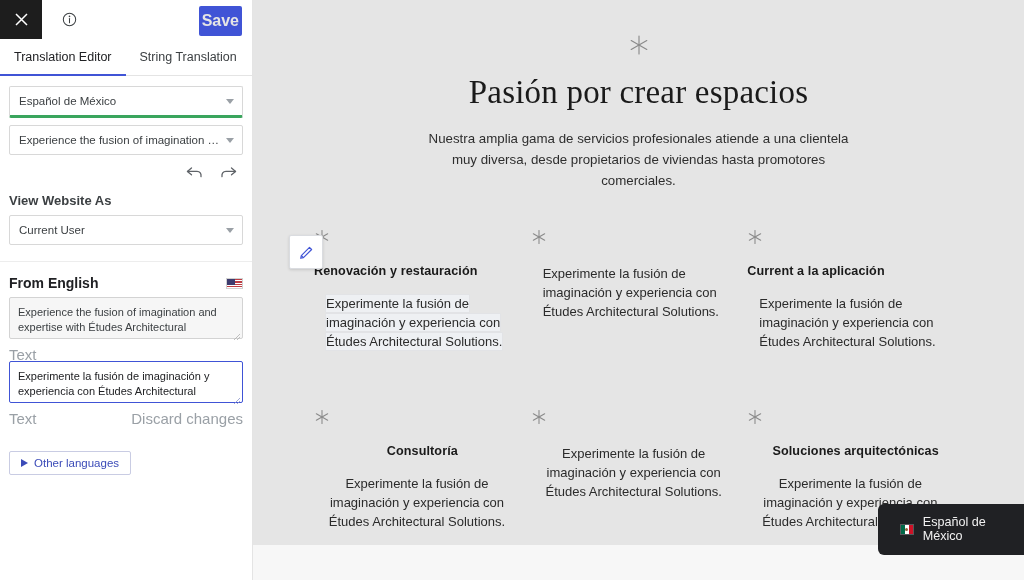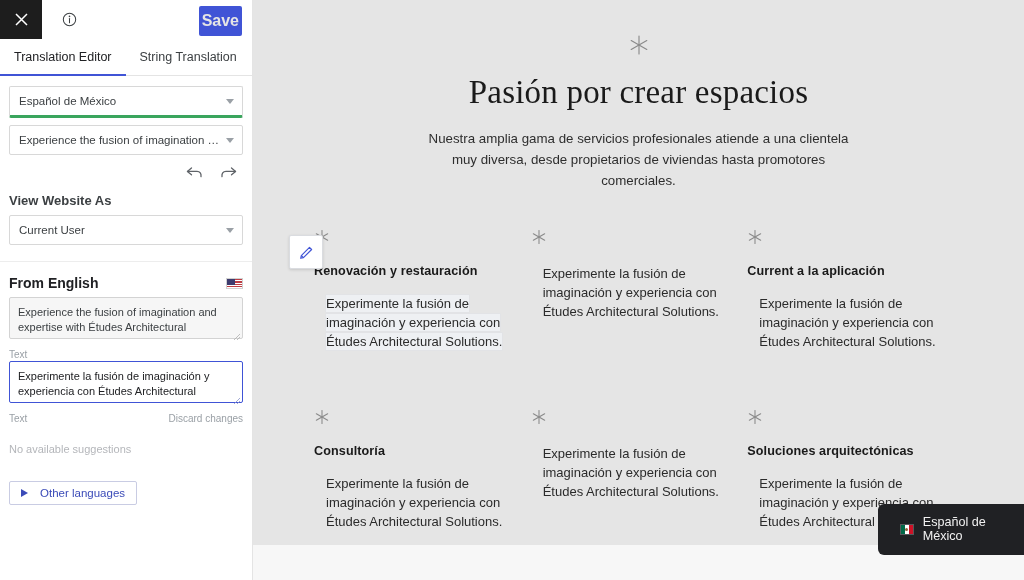--- a/index.html
+++ b/index.html
@@ -207,38 +207,38 @@
   .ta-grip {
     position: absolute;
     right: 2px; bottom: 2px;
     width: 8px; height: 8px;
     pointer-events: none;
   }
 
   .ta-meta {
     display: flex;
     align-items: center;
-    font-size: 10px;
+    font-size: 15px;
     color: #9aa0a6;
     margin-top: 4px;
     height: 14px;
   }
   .ta-meta .discard { margin-left: auto; cursor: pointer; }
 
   .no-sugg {
     font-size: 11px;
     color: #b4b6ba;
     margin-top: 18px;
   }
 
   .other-lang {
     margin-top: 26px;
     display: inline-flex;
     align-items: center;
-    gap: 12px;
+    gap: 6px;
     border: 1px solid #c9cce3;
     border-radius: 2px;
     background: #fff;
     padding: 5px 11px;
     font-size: 11.5px;
     color: #3b4bb8;
     cursor: pointer;
   }
   .tri-right {
     width: 0; height: 0;
@@ -290,21 +290,21 @@
     margin: 0 0 16px 0;
     letter-spacing: 0.1px;
   }
   .card p {
     font-size: 13px;
     line-height: 19px;
     color: #2b2b2b;
     margin: 12px;
     max-width: 182px;
   }
-  .row2 { margin-top: 46px; }
+  .row2 { margin-top: 46px; text-align: center; }
 
   
   .card p.hl span.ln {
     background: #eef0f3;
     box-shadow: 0 0 0 0.6px #dfe2e7;
     display: inline;
     padding: 1px 0;
   }
 
   .pencil-badge {
@@ -437,21 +437,20 @@
         <textarea class="ta active" style="">Experimente la fusión de imaginación y experiencia con Études Architectural Solutions.</textarea>
         <svg class="ta-grip" viewBox="0 0 8 8" aria-hidden="true">
           <path d="M7 1 L1 7 M7 4 L4 7" stroke="#8a93c9" stroke-width="0.8"></path>
         </svg>
       </div>
       <div class="ta-meta">
         <span>Text</span>
         <span class="discard">Discard changes</span>
       </div>
 
-      <div class="no-sugg">No available suggestions</div>
 
       <div class="other-lang">
         <span class="tri-right"></span>
         <span>Other languages</span>
       </div>
 
     </div>
   </aside>
 
   <main class="preview">

